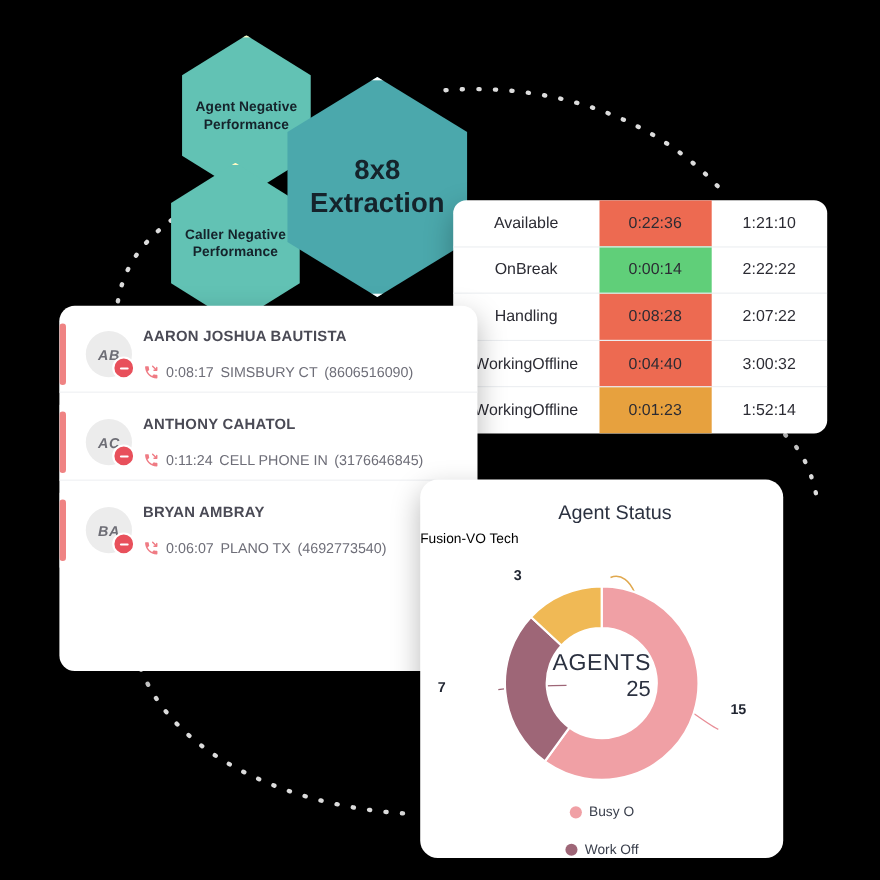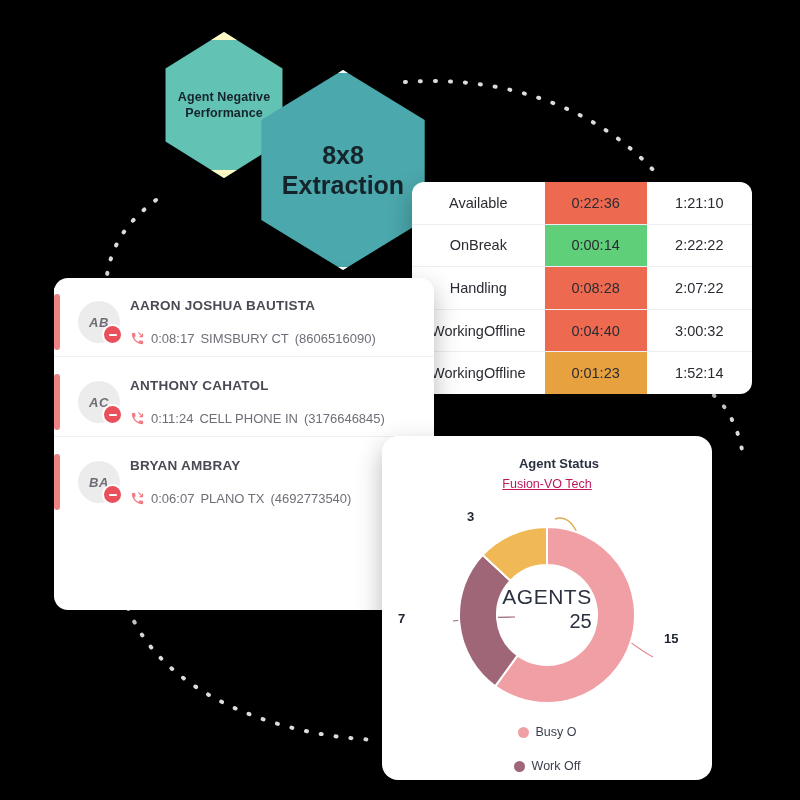--- a/index.html
+++ b/index.html
@@ -24,21 +24,21 @@
     display:flex;align-items:center;justify-content:center;
     text-align:center;color:#15232b;
     clip-path:polygon(50% 0%,93% 25%,93% 75%,50% 100%,7% 75%,7% 25%);
     box-sizing:border-box;
   }
   .hex-small{
     width:136px;height:146px;
     background:#62c2b4;
     font-size:12.5px;font-weight:700;line-height:1.32;
     letter-spacing:.1px;
-    border:8px solid #fef9c3;
+    border:2px solid #fef9c3;
   }
   .hex-a{left:16px;top:10px;}
   .hex-b{left:6px;top:126px;}
   .hex-main{
     left:108px;top:48px;width:190px;height:200px;
     background:#4ba8ac;
     font-size:25px;font-weight:700;line-height:1.2;
     border:3px solid #ffffff;
   }
   .hex-main .l2{display:block;}
@@ -94,23 +94,23 @@
   .dnd i{display:block;width:8px;height:2px;background:#fff;border-radius:1px;}
   .agent-text{margin-left:10px;display:flex;flex-direction:column;gap:18px;}
   .agent-name{font-size:13.5px;font-weight:700;color:#4a4a55;letter-spacing:.25px;}
   .agent-meta{font-size:13px;color:#6e6e78;display:flex;align-items:center;gap:6px;}
   .call-icon{flex:0 0 auto;display:block;}
 
   
   .donut-card{left:382px;top:436px;width:330px;height:344px;border-radius:16px;}
   .donut-title{
     text-align:center;margin-top:20px;
-    font-size:13px;font-weight:700;color:#2b3140;padding-left:24px;
-  }
-  .donut-sub{text-align:center;margin-top:6px;font-size:12.5px;color:#be185d;text-decoration:underline;}
+    font-size:18px;font-weight:400;color:#2b3140;padding-left:24px;
+  }
+  .donut-sub{margin-top:6px;font-size:12.5px;color:#000000;}
   .donut-wrap{position:relative;width:330px;height:232px;}
   .donut-svg{position:absolute;left:50%;top:6px;transform:translateX(-50%);}
   .donut-center{
     position:absolute;left:50%;top:118px;transform:translate(-50%,-50%);
     text-align:right;pointer-events:none;
   }
   .donut-center .cap{font-size:21px;color:#2b3140;letter-spacing:.5px;}
   .donut-center .num{font-size:20px;color:#2b3140;margin-top:1px;}
   .dlabel{position:absolute;font-size:13px;font-weight:700;color:#1f2430;}
   .lbl-3{left:85px;top:18px;}
@@ -145,20 +145,23 @@
     <path d="M12,6 C36,22 48,44 54,80" stroke="#dcdcdc" stroke-width="4" fill="none" stroke-linecap="round" stroke-dasharray="1 14"></path>
   </svg>
 
   <svg class="dots" style="left:120px;top:600px;width:270px;height:150px;">
     <path d="M8,8 C40,90 150,136 258,140" stroke="#dcdcdc" stroke-width="4" fill="none" stroke-linecap="round" stroke-dasharray="1 14"></path>
   </svg>
 
   <div class="hex-cluster">
     <div class="hex hex-small hex-a">
       <span>Agent Negative Performance</span>
+    </div>
+    <div class="hex hex-small hex-b">
+      <span>Caller Negative Performance</span>
     </div>
     <div class="hex hex-main">
       <span>
         <span>8x8</span>
         <span class="l2">Extraction</span>
       </span>
     </div>
   </div>
 
   <div class="card table-card">

